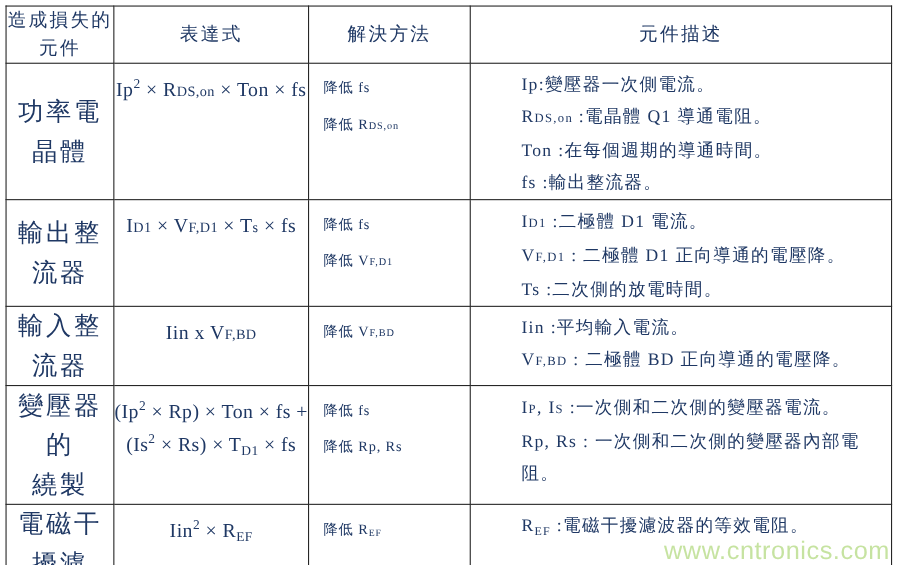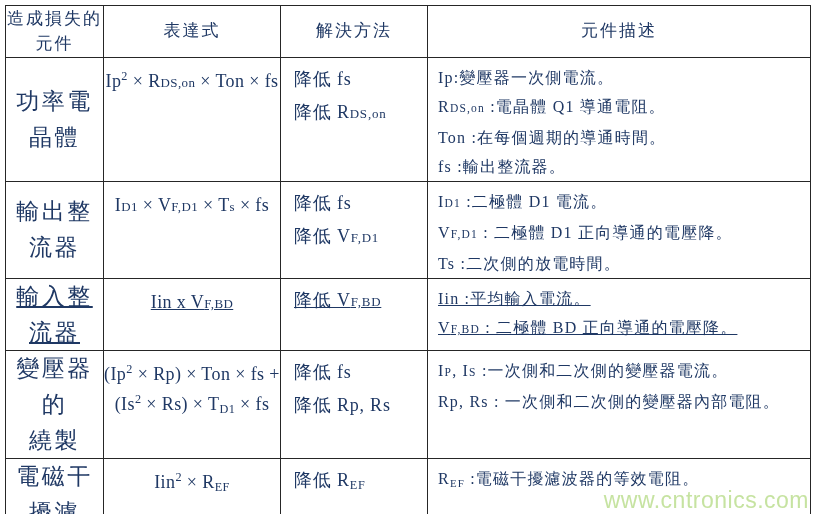--- a/index.html
+++ b/index.html
@@ -30,21 +30,21 @@
     color: var(--text-color, #1f3864);
   }
   
   .loss-table tbody tr:last-child td {
     border-bottom: 4px solid var(--border-heavy, #1b2a4a);
   }
   tr.hdr { height: 52px; }
   tr.r1 { height: 121px; }
   tr.r2 { height: 62px; }
   tr.r3 { height: 91px; }
-  tr.r4 { height: 63px; text-decoration: underline; }
+  tr.r4 { height: 63px; }
   tr.r5 { height: 62px; }
   tr.r6 { height: 54px; }
 
   .loss-table th {
     font-weight: normal;
     font-size: 17px;
     letter-spacing: 2px;
     text-align: center;
     vertical-align: middle;
     white-space: pre-line;
@@ -61,29 +61,29 @@
   td.c2 {
     text-align: center;
     vertical-align: top;
     padding-top: 8px;
     font-size: 18px;
   }
   td.c2 .line { line-height: 30px; white-space: nowrap; letter-spacing: 0.4px; }
   td.c3 {
     vertical-align: top;
     padding: 5px 2px 0 13px;
-    font-size: 18px;
+    font-size: 13px;
   }
   td.c3 .line { line-height: 33px; letter-spacing: 0.8px; }
   td.c4 {
     vertical-align: top;
     padding: 5px 6px 0 10px;
     font-size: 16px;
   }
-  td.c4 .line { line-height: 29px; letter-spacing: 1.2px; white-space: pre-wrap; }
+  td.c4 .line { line-height: 29px; letter-spacing: 1.2px; white-space: pre-wrap; margin-left: 36px; }
 
   sup { font-size: 0.68em; line-height: 0; }
   sub { font-size: 0.68em; line-height: 0; vertical-align: -0.28em; }
   .sc { font-size: 0.72em; }
 
   .watermark {
     position: absolute;
     right: 6px;
     bottom: 0;
     font-family: "Liberation Sans", "DejaVu Sans", sans-serif;

